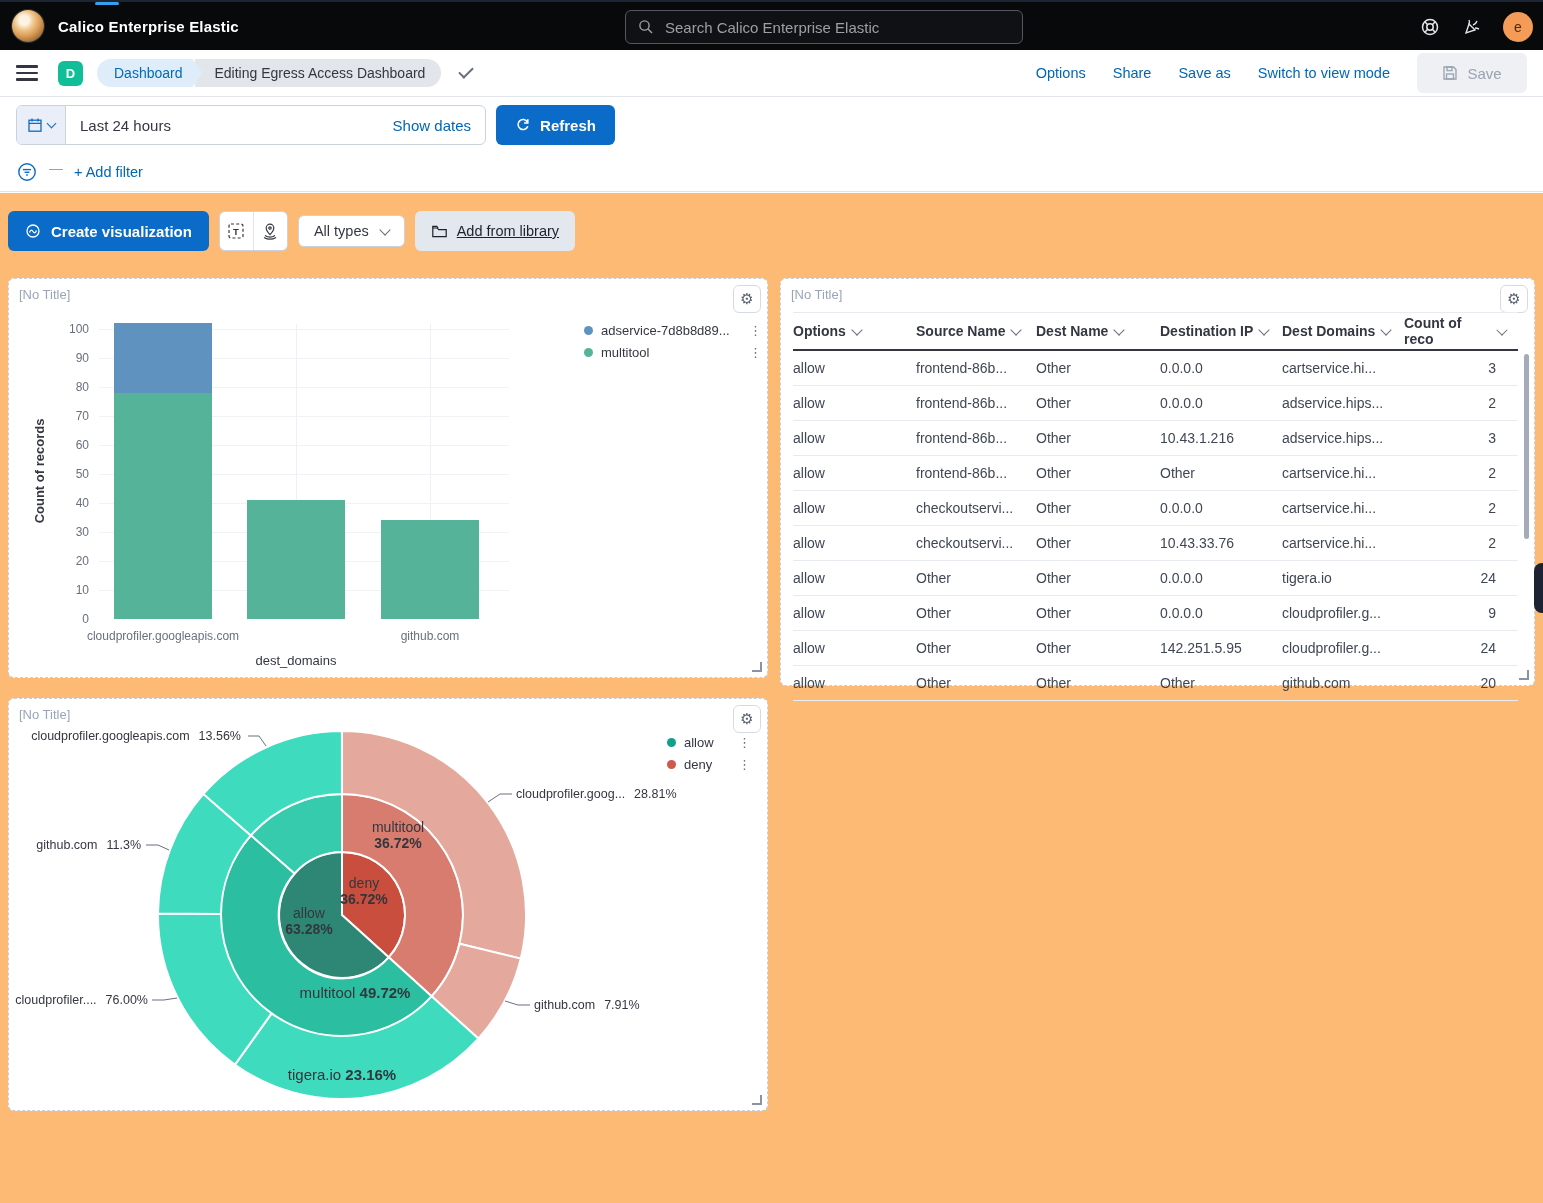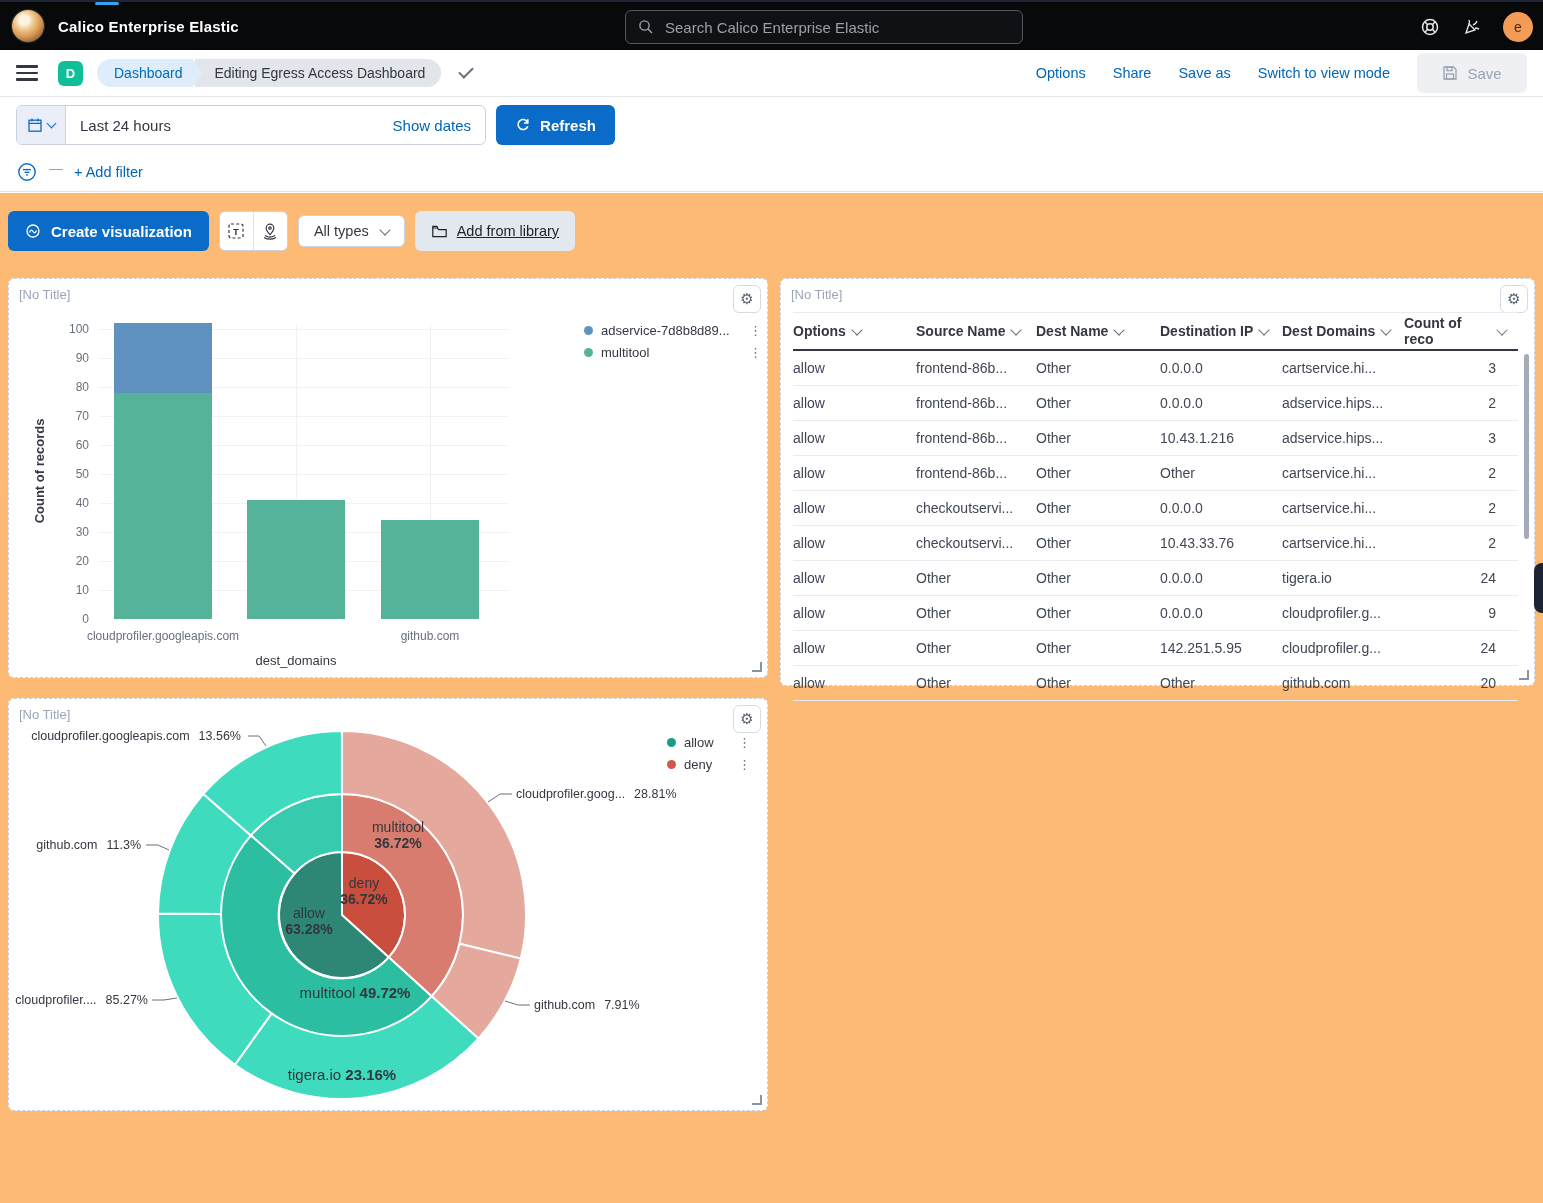--- a/index.html
+++ b/index.html
@@ -494,21 +494,21 @@
         <span>tigera.io</span> <span class="pct">23.16%</span>
       </div>
 
       <div class="callout" style="right:526px;top:30px;text-align:right;">
         <span>cloudprofiler.googleapis.com</span><span class="pct">13.56%</span>
       </div>
       <div class="callout" style="right:626px;top:139px;text-align:right;">
         <span>github.com</span><span class="pct">11.3%</span>
       </div>
       <div class="callout" style="right:619px;top:294px;text-align:right;">
-        <span>cloudprofiler....</span><span class="pct">85.27%</span>
+        <span>cloudprofiler....</span><span class="pct">76.00%</span>
       </div>
       <div class="callout" style="left:507px;top:88px;text-align:center;">
         <span>cloudprofiler.goog...</span><span class="pct">28.81%</span>
       </div>
       <div class="callout" style="left:525px;top:299px;">
         <span>github.com</span><span class="pct">7.91%</span>
       </div>
 
       <div class="legendP">
         <div class="legP-row">

